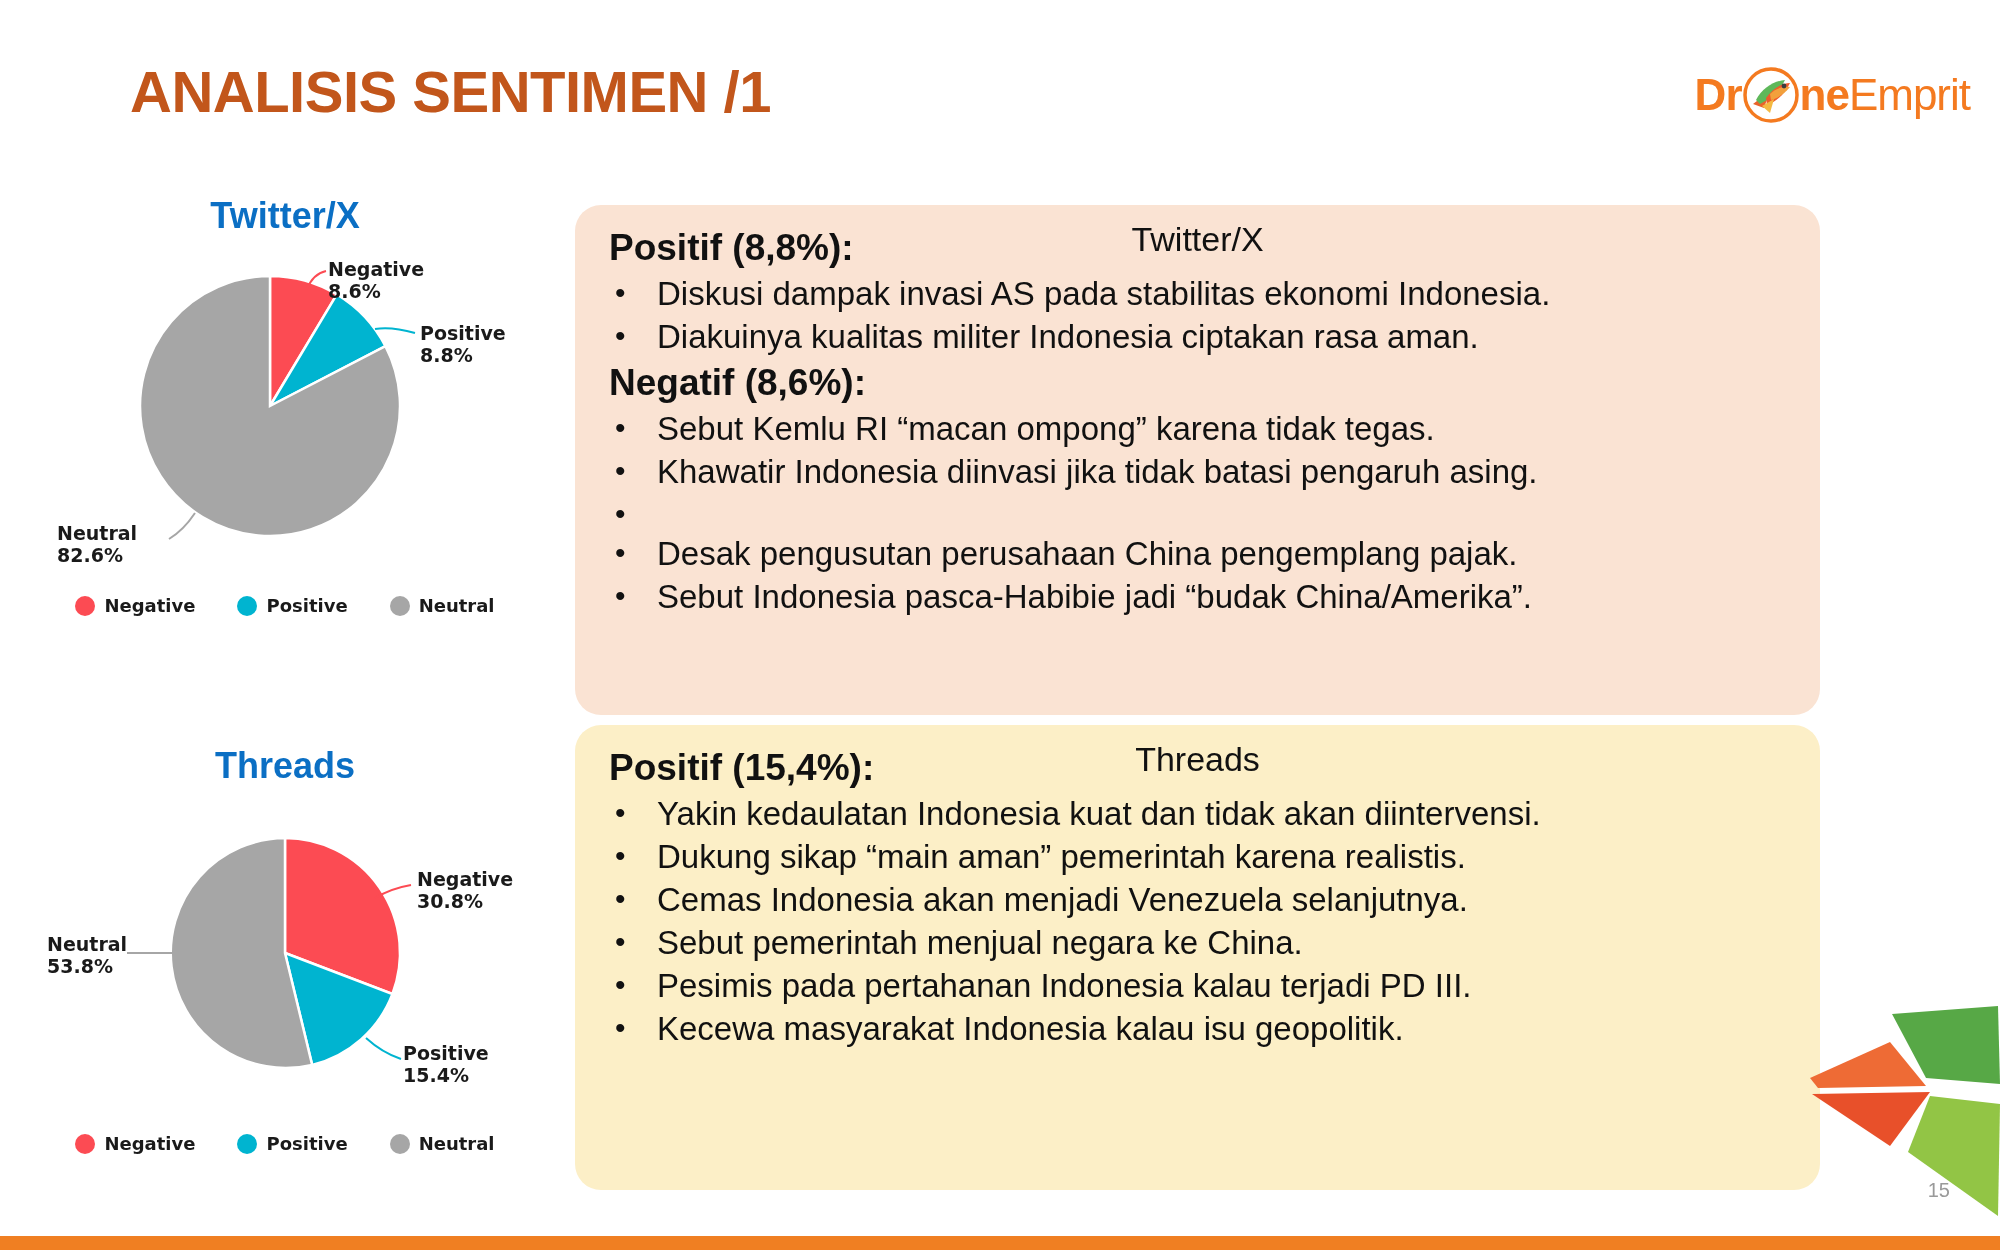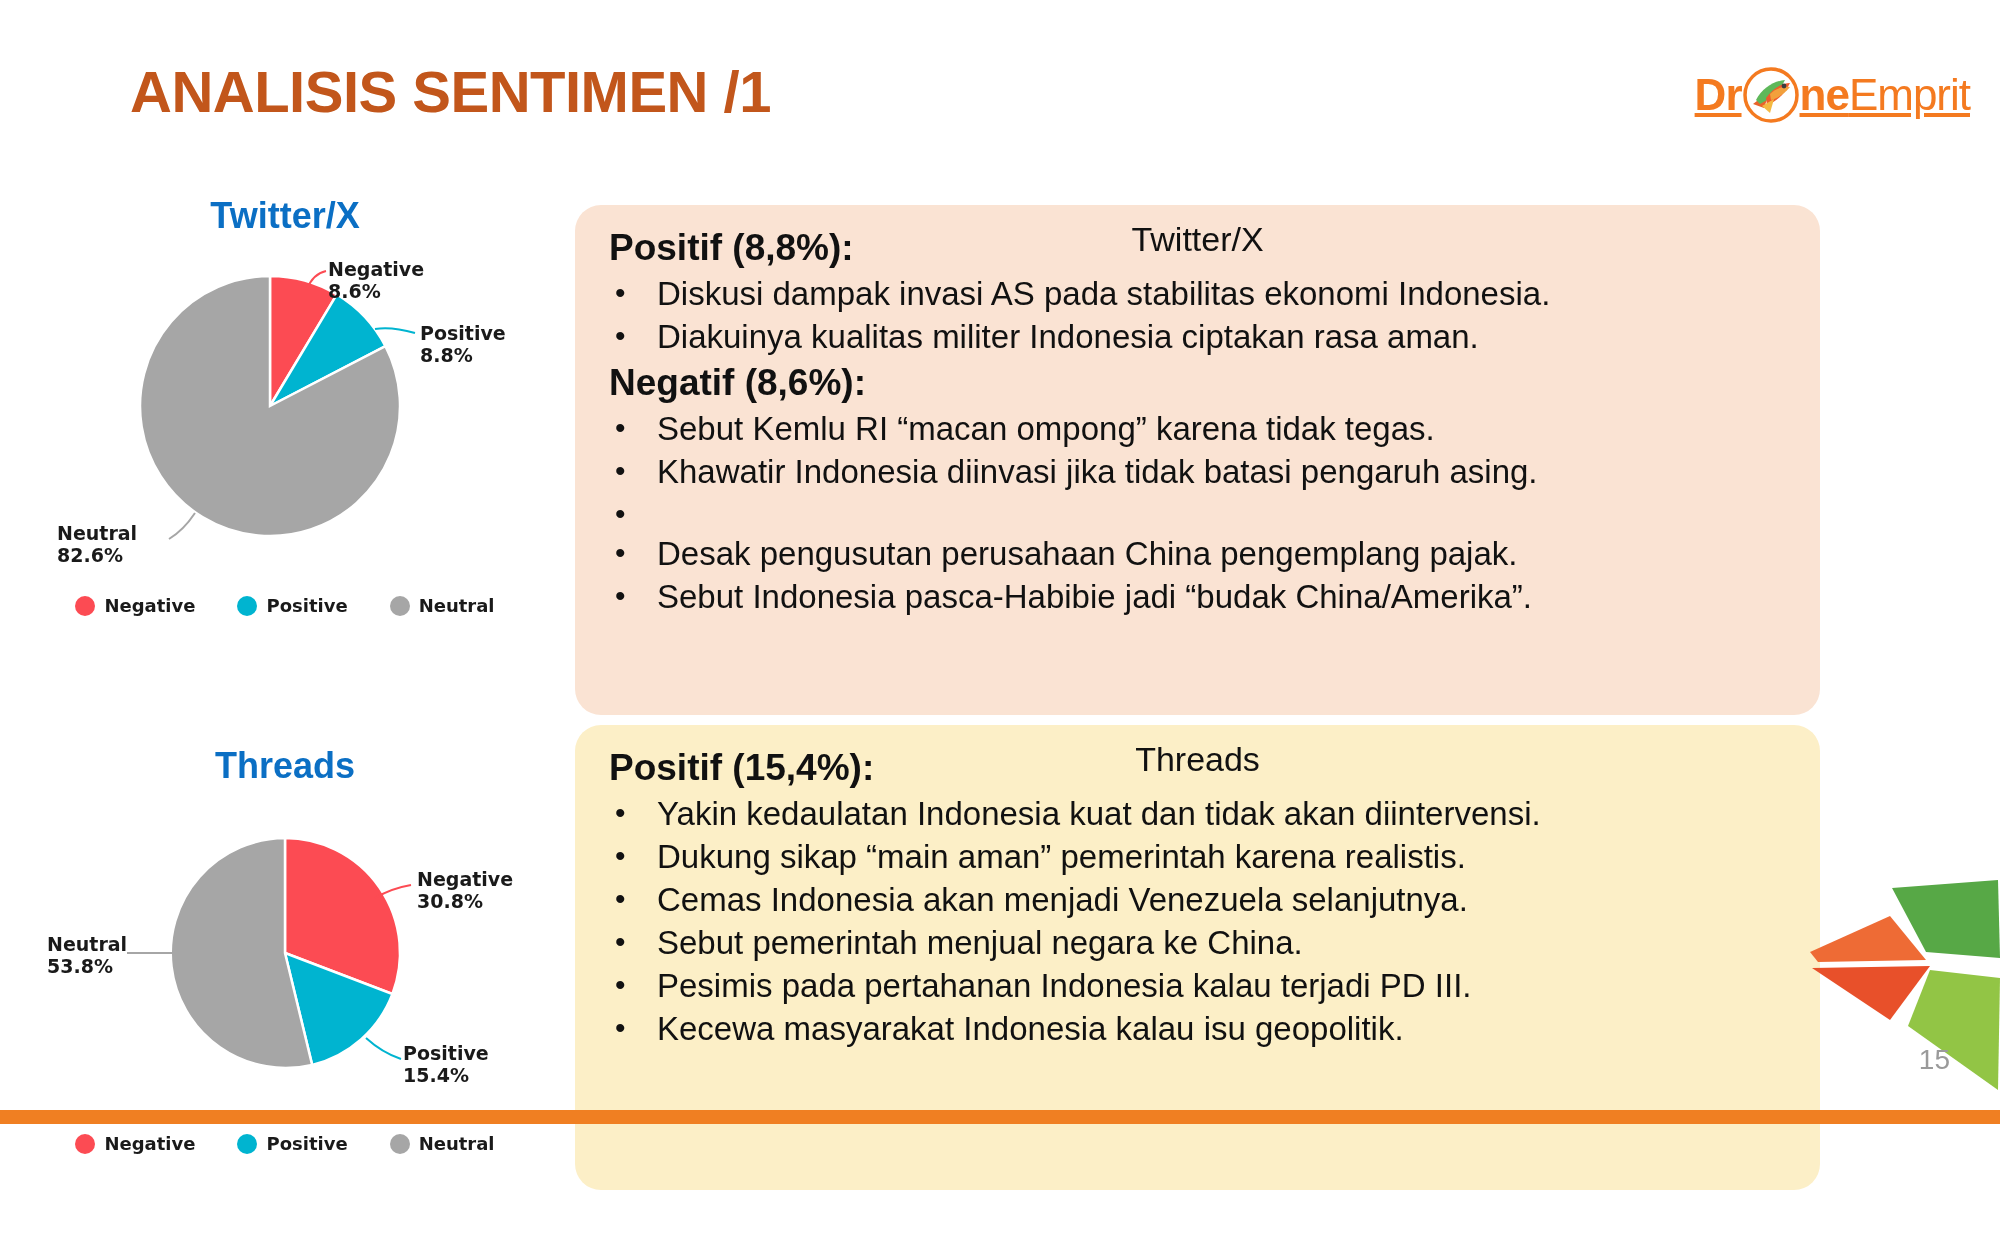--- a/index.html
+++ b/index.html
@@ -4,42 +4,42 @@
 <style>
   * { margin:0; padding:0; box-sizing:border-box; }
   html, body {
     width:2000px; height:1250px;
     background:#FFFFFF;
     font-family:"Liberation Sans", sans-serif;
     overflow:hidden;
   }
   #slide {
     position:relative;
-    width:2000px; height:1124px;
+    width:2000px; height:1250px;
     background:#FFFFFF;
   }
 
   
   #slide-title {
     position:absolute; left:130px; top:58px;
     font-size:58px; font-weight:700; letter-spacing:-0.5px;
     color:#C2561B;
     white-space:nowrap;
   }
 
   
   #logo {
     position:absolute; right:30px; top:60px;
     display:flex; align-items:center;
     height:70px;
   }
   #logo .logo-text {
     font-size:44px; font-weight:700; color:#F47A20;
     letter-spacing:-1px; line-height:1;
-    display:flex; align-items:center;text-decoration:underline;
+    display:flex; align-items:center;
   }
   #logo .logo-light { font-weight:400; color:#F47A20; }
   #logo .logo-mark {
     position:relative; width:62px; height:62px;
     display:inline-block; vertical-align:middle;
     margin:0 -2px;
   }
 
   
   .chart-panel { position:absolute; }
@@ -98,21 +98,21 @@
   }
 
   
   #bottom-bar {
     position:absolute; left:0; bottom:0;
     width:2000px; height:14px;
     background:#F07F22;
   }
   #page-number {
     position:absolute; right:50px; bottom:48px;
-    font-size:28px; color:#9A9A9A;
+    font-size:20px; color:#9A9A9A;
   }
   #corner-deco { position:absolute; right:0; bottom:14px; }
 </style>
 </head>
 <body>
 
 <div id="slide">
 
   <div id="slide-title">ANALISIS SENTIMEN /1</div>
 

